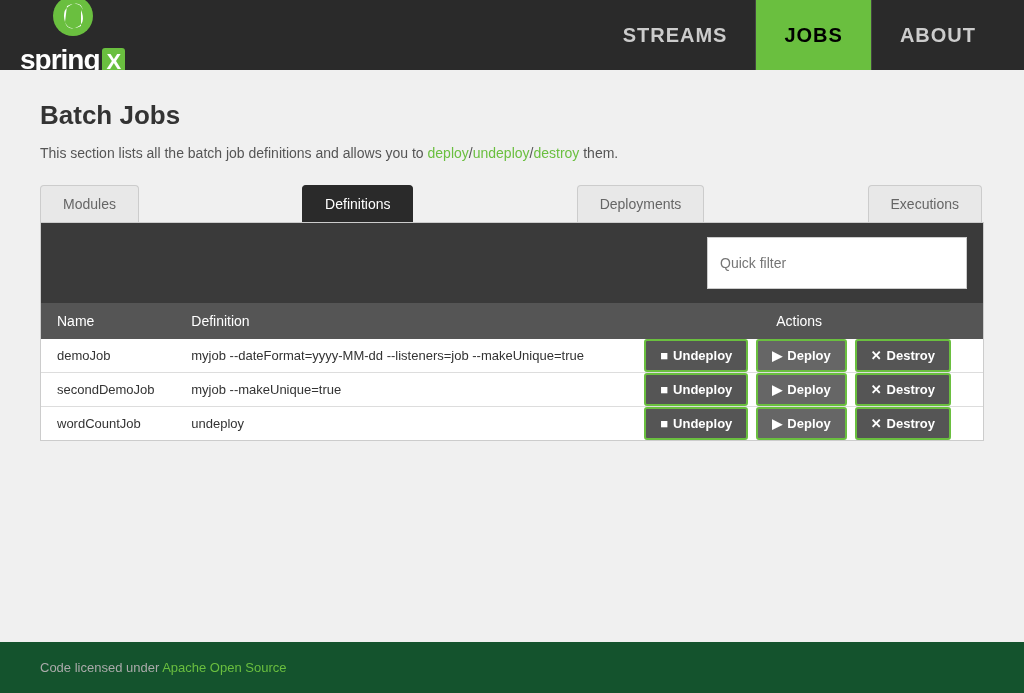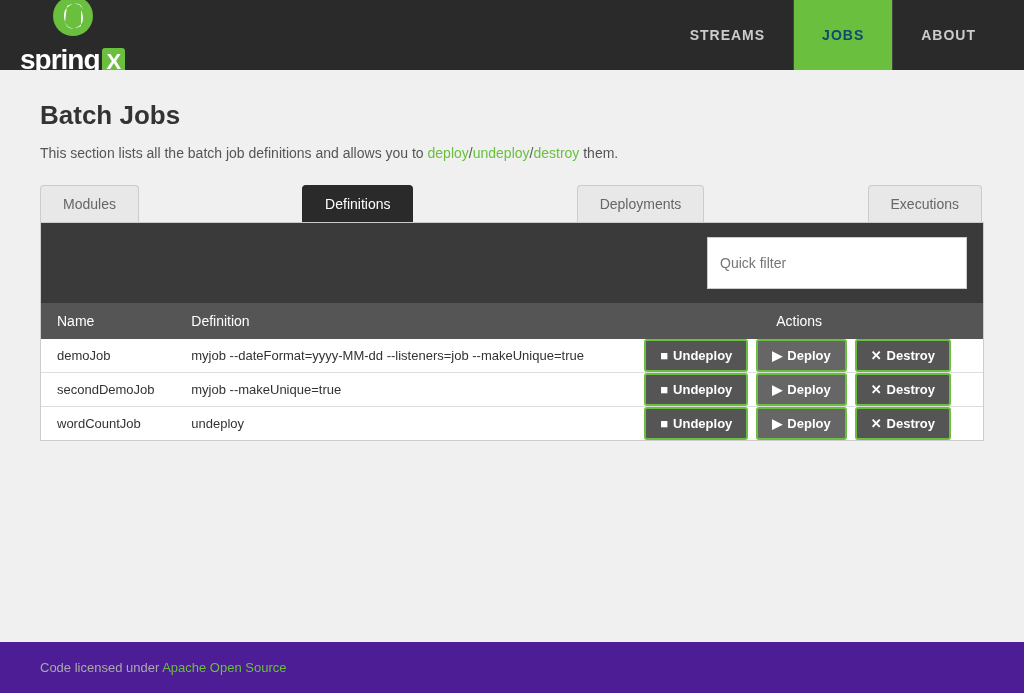--- a/index.html
+++ b/index.html
@@ -42,30 +42,30 @@
     }
     .nav {
       display: flex;
       height: 100%;
     }
     .nav-item {
       display: flex;
       align-items: center;
       padding: 0 28px;
       color: #ccc;
-      font-size: 14px;
+      font-size: 20px;
       font-weight: bold;
       letter-spacing: 1px;
       cursor: pointer;
       text-transform: uppercase;
       border-right: 1px solid #444;
     }
     .nav-item.active {
       background: #6abf3f;
-      color: #0c4a6e;
+      color: #000000;
     }
     .nav-item:last-child { border-right: none; }
 
     
     .main {
       flex: 1;
       padding: 30px 40px;
       background: #f0f0f0;
     }
     .page-title {
@@ -187,21 +187,21 @@
       border-color: #6abf3f;
     }
     .btn-destroy {
       background: #555;
       color: white;
       border-color: #6abf3f;
     }
 
     
     .footer {
-      background: #4c1d95;
+      background: #14532d;
       padding: 18px 40px;
       font-size: 13px;
       color: #aaa;
     }
     .footer a {
       color: #6abf3f;
       text-decoration: none;
     }
   </style>
 </head>

